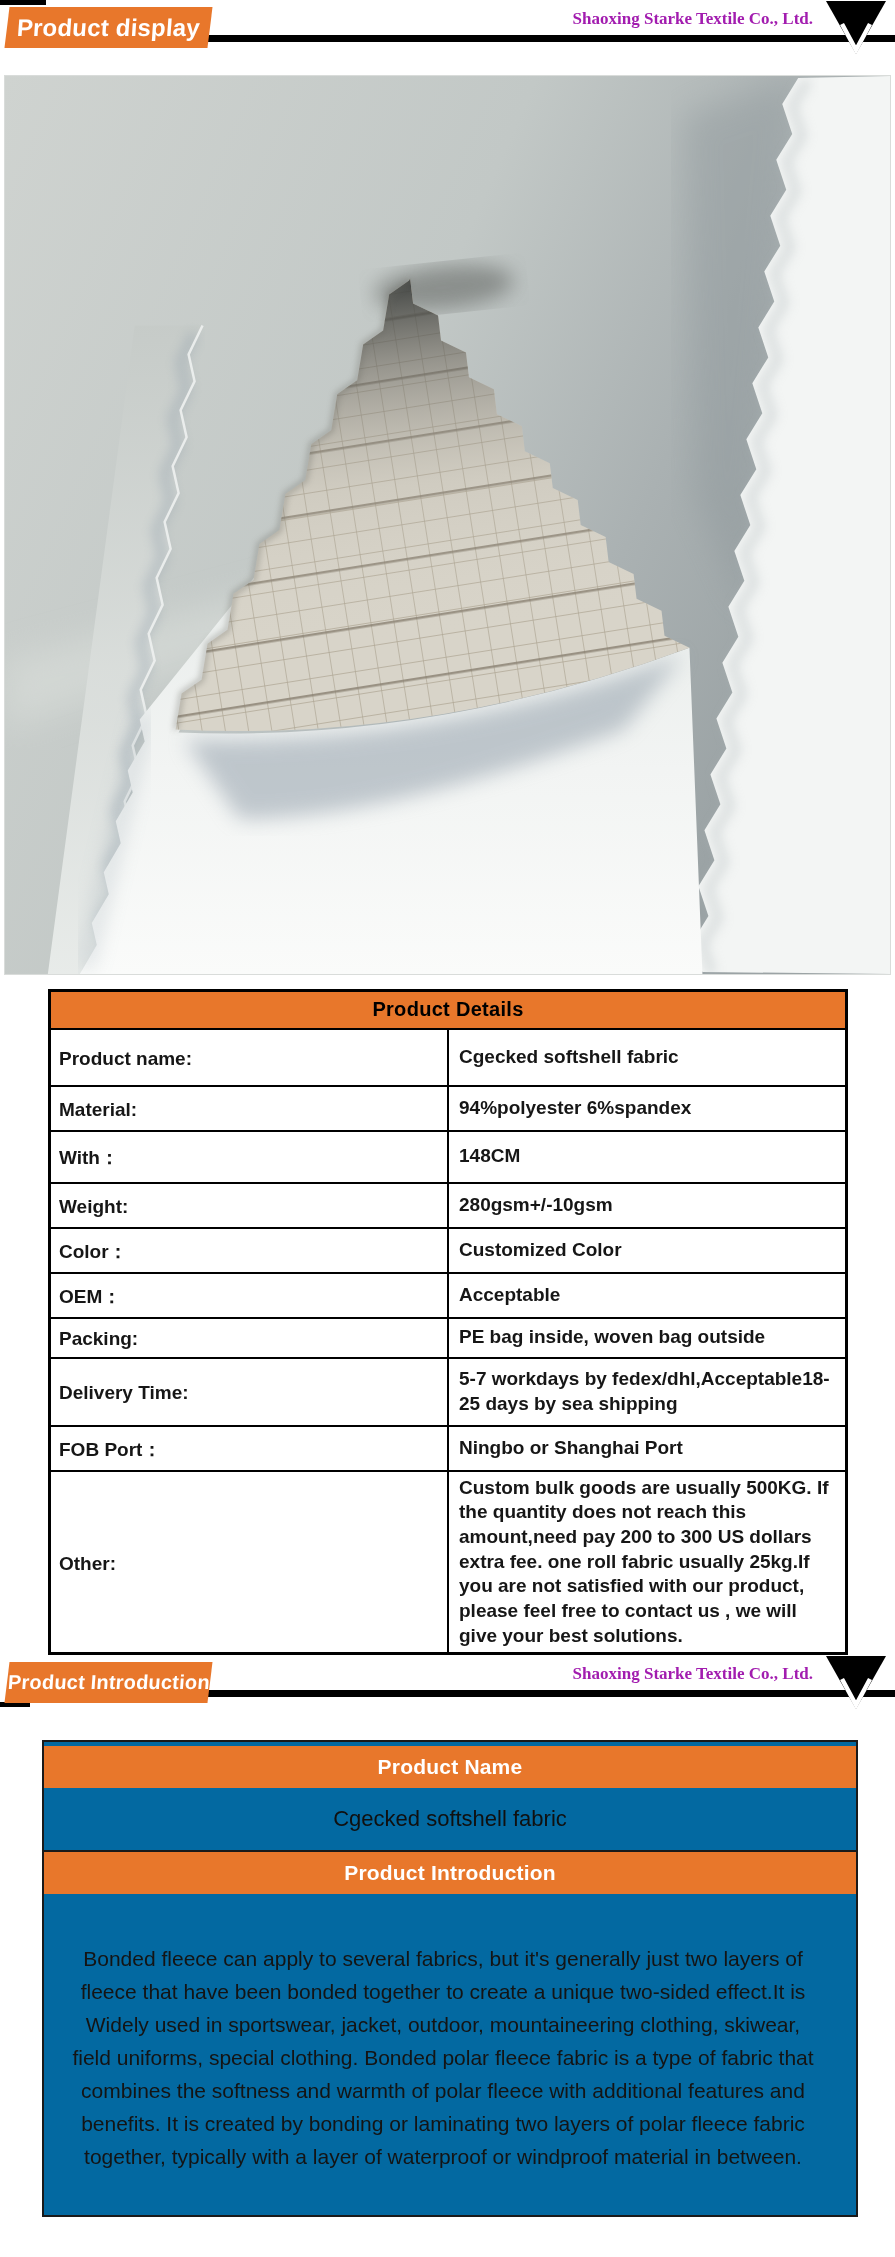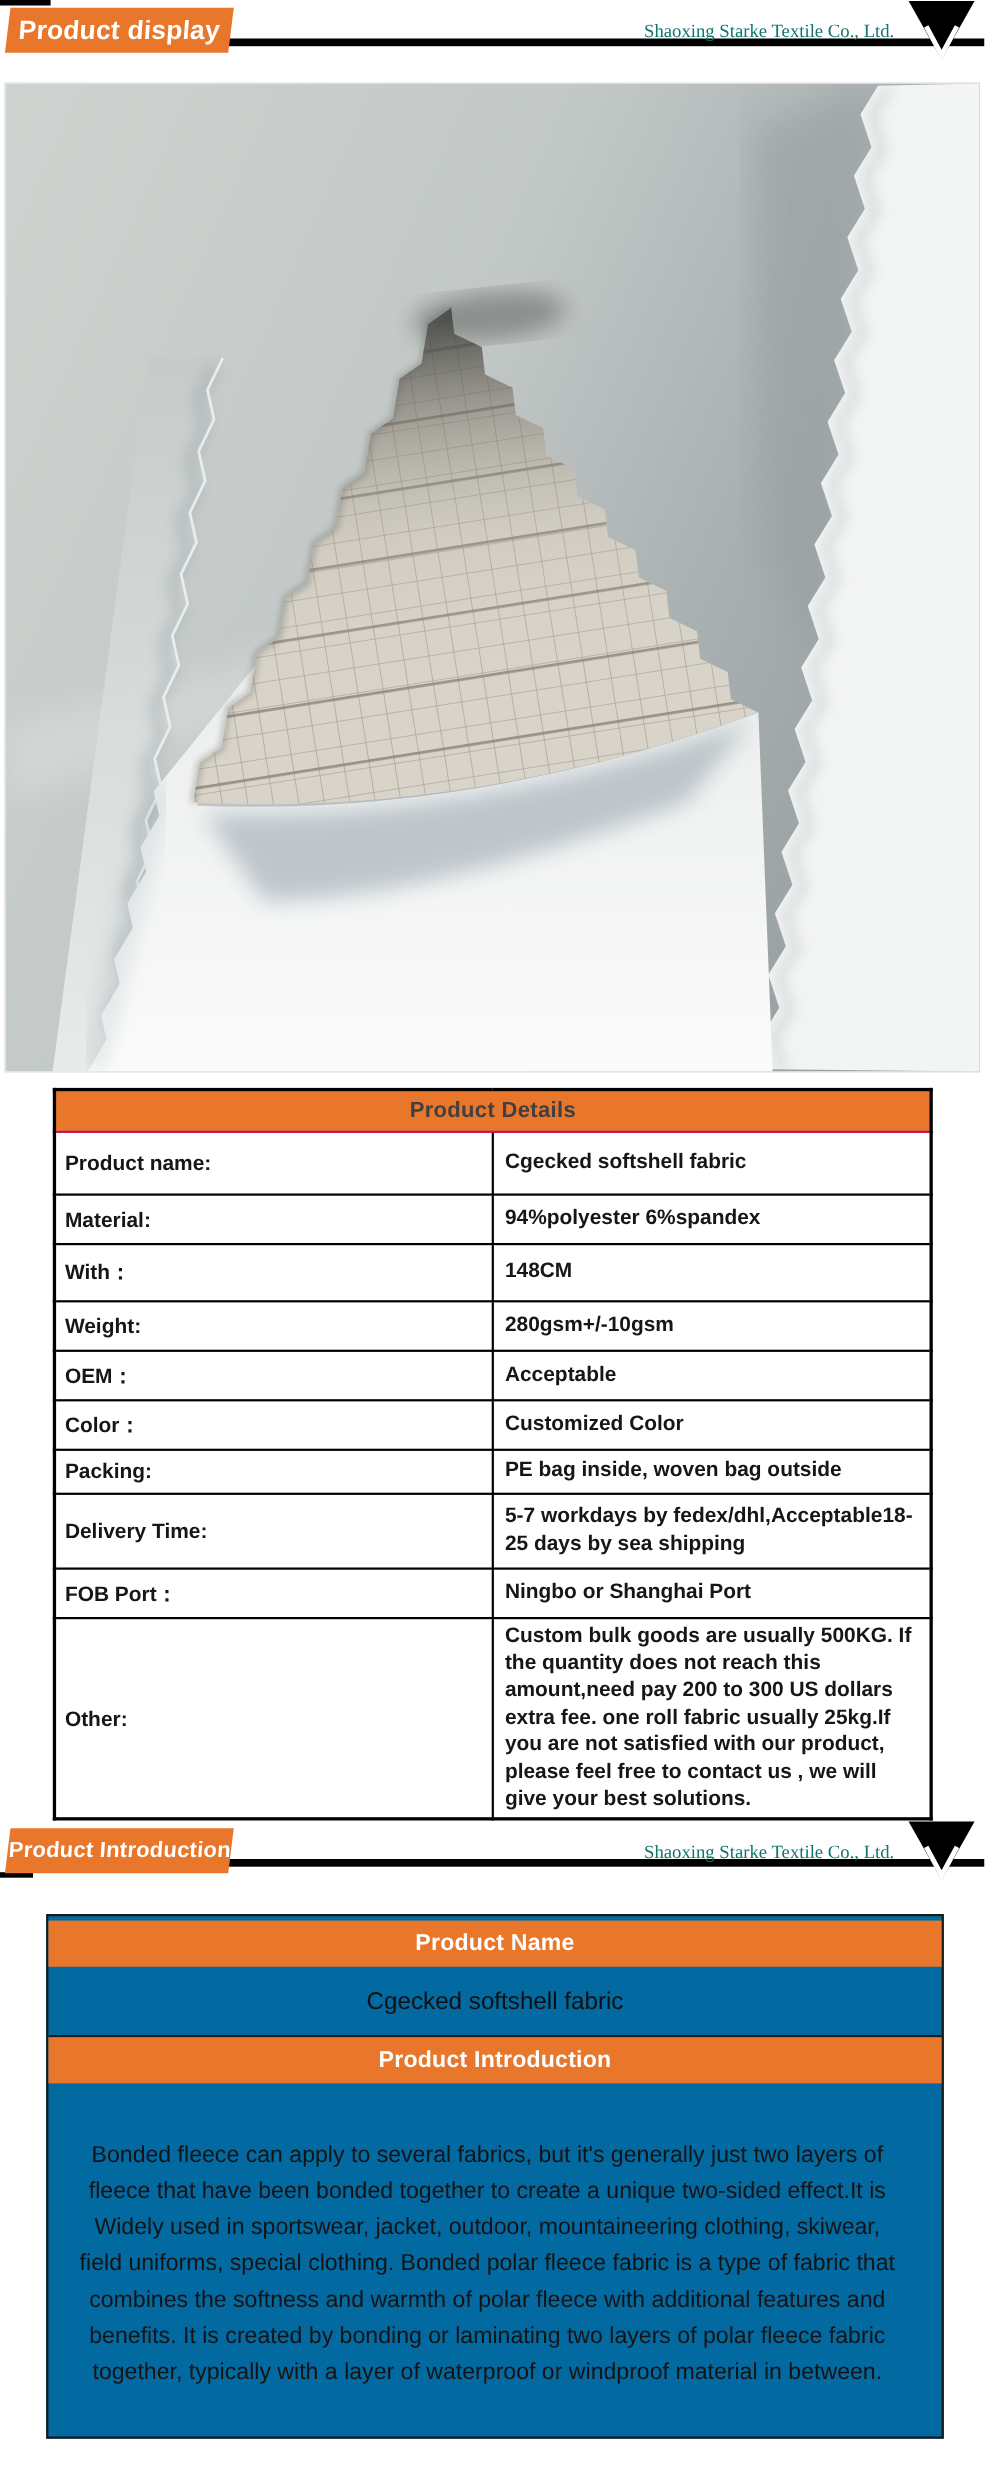--- a/index.html
+++ b/index.html
@@ -19,35 +19,35 @@
   .band .bottom-dash{position:absolute;left:0;bottom:3px;width:30px;height:5px;background:#000;}
   .band .rule{position:absolute;left:207px;right:0;top:35px;height:7px;background:#000;}
   .band .banner{
     position:absolute;left:7px;top:7px;width:203px;height:41px;background:var(--accent);
     transform:skewX(-7deg);display:flex;align-items:center;justify-content:center;
   }
   .band .banner span{color:#fff;font-weight:700;transform:skewX(3deg);letter-spacing:.2px;white-space:nowrap;}
   .band.first .banner span{font-size:24px;}
   .band.second .banner span{font-size:20px;}
   .band .company{
-    position:absolute;right:82px;top:19px;font-family:"Liberation Serif","DejaVu Serif",serif;
-    font-weight:400;font-size:17px;color:#0f766e;white-space:nowrap;
+    position:absolute;right:82px;top:9px;font-family:"Liberation Serif","DejaVu Serif",serif;
+    font-weight:700;font-size:17px;color:#a21caf;white-space:nowrap;
   }
   .band .logo{position:absolute;right:8px;top:0;}
 
   
   .photo-wrap{margin:20px 4px 0 4px;width:887px;height:900px;border:1px solid #d9dcda;}
   .photo-wrap svg{display:block;}
 
   
   .details{margin:14px 47px 0 48px;}
   table.details-table{width:800px;border-collapse:collapse;border:3px solid #000;table-layout:fixed;}
   table.details-table th{
-    background:var(--accent);color:#404040;font-size:20px;font-weight:700;
-    height:38px;border:2px solid #be185d;letter-spacing:.3px;
+    background:var(--accent);color:#000000;font-size:20px;font-weight:700;
+    height:38px;border:2px solid #000000;letter-spacing:.3px;
   }
   table.details-table td{
     border:2px solid #000;font-size:19px;font-weight:700;color:#161616;
     vertical-align:middle;line-height:1.3;
   }
   table.details-table td.lbl{width:150px;padding:4px 6px 0 8px;}
   table.details-table td.val{padding:4px 10px;}
 
   
   .card{margin:30px 37px 0 42px;width:816px;border:2px solid #1a1a1a;padding-top:4px;background:#0369a1;}
@@ -174,26 +174,26 @@
     </tr>
     <tr style="height:52px">
       <td class="lbl">With：</td>
       <td class="val">148CM</td>
     </tr>
     <tr style="height:45px">
       <td class="lbl">Weight:</td>
       <td class="val">280gsm+/-10gsm</td>
     </tr>
     <tr style="height:45px">
+      <td class="lbl">Color：</td>
+      <td class="val">Customized Color</td>
+    </tr>
+    <tr style="height:45px">
       <td class="lbl">OEM：</td>
       <td class="val">Acceptable</td>
-    </tr>
-    <tr style="height:45px">
-      <td class="lbl">Color：</td>
-      <td class="val">Customized Color</td>
     </tr>
     <tr style="height:40px">
       <td class="lbl">Packing:</td>
       <td class="val">PE bag inside, woven bag outside</td>
     </tr>
     <tr style="height:68px">
       <td class="lbl">Delivery Time:</td>
       <td class="val">5-7 workdays by fedex/dhl,Acceptable18-25 days by sea shipping</td>
     </tr>
     <tr style="height:45px">

